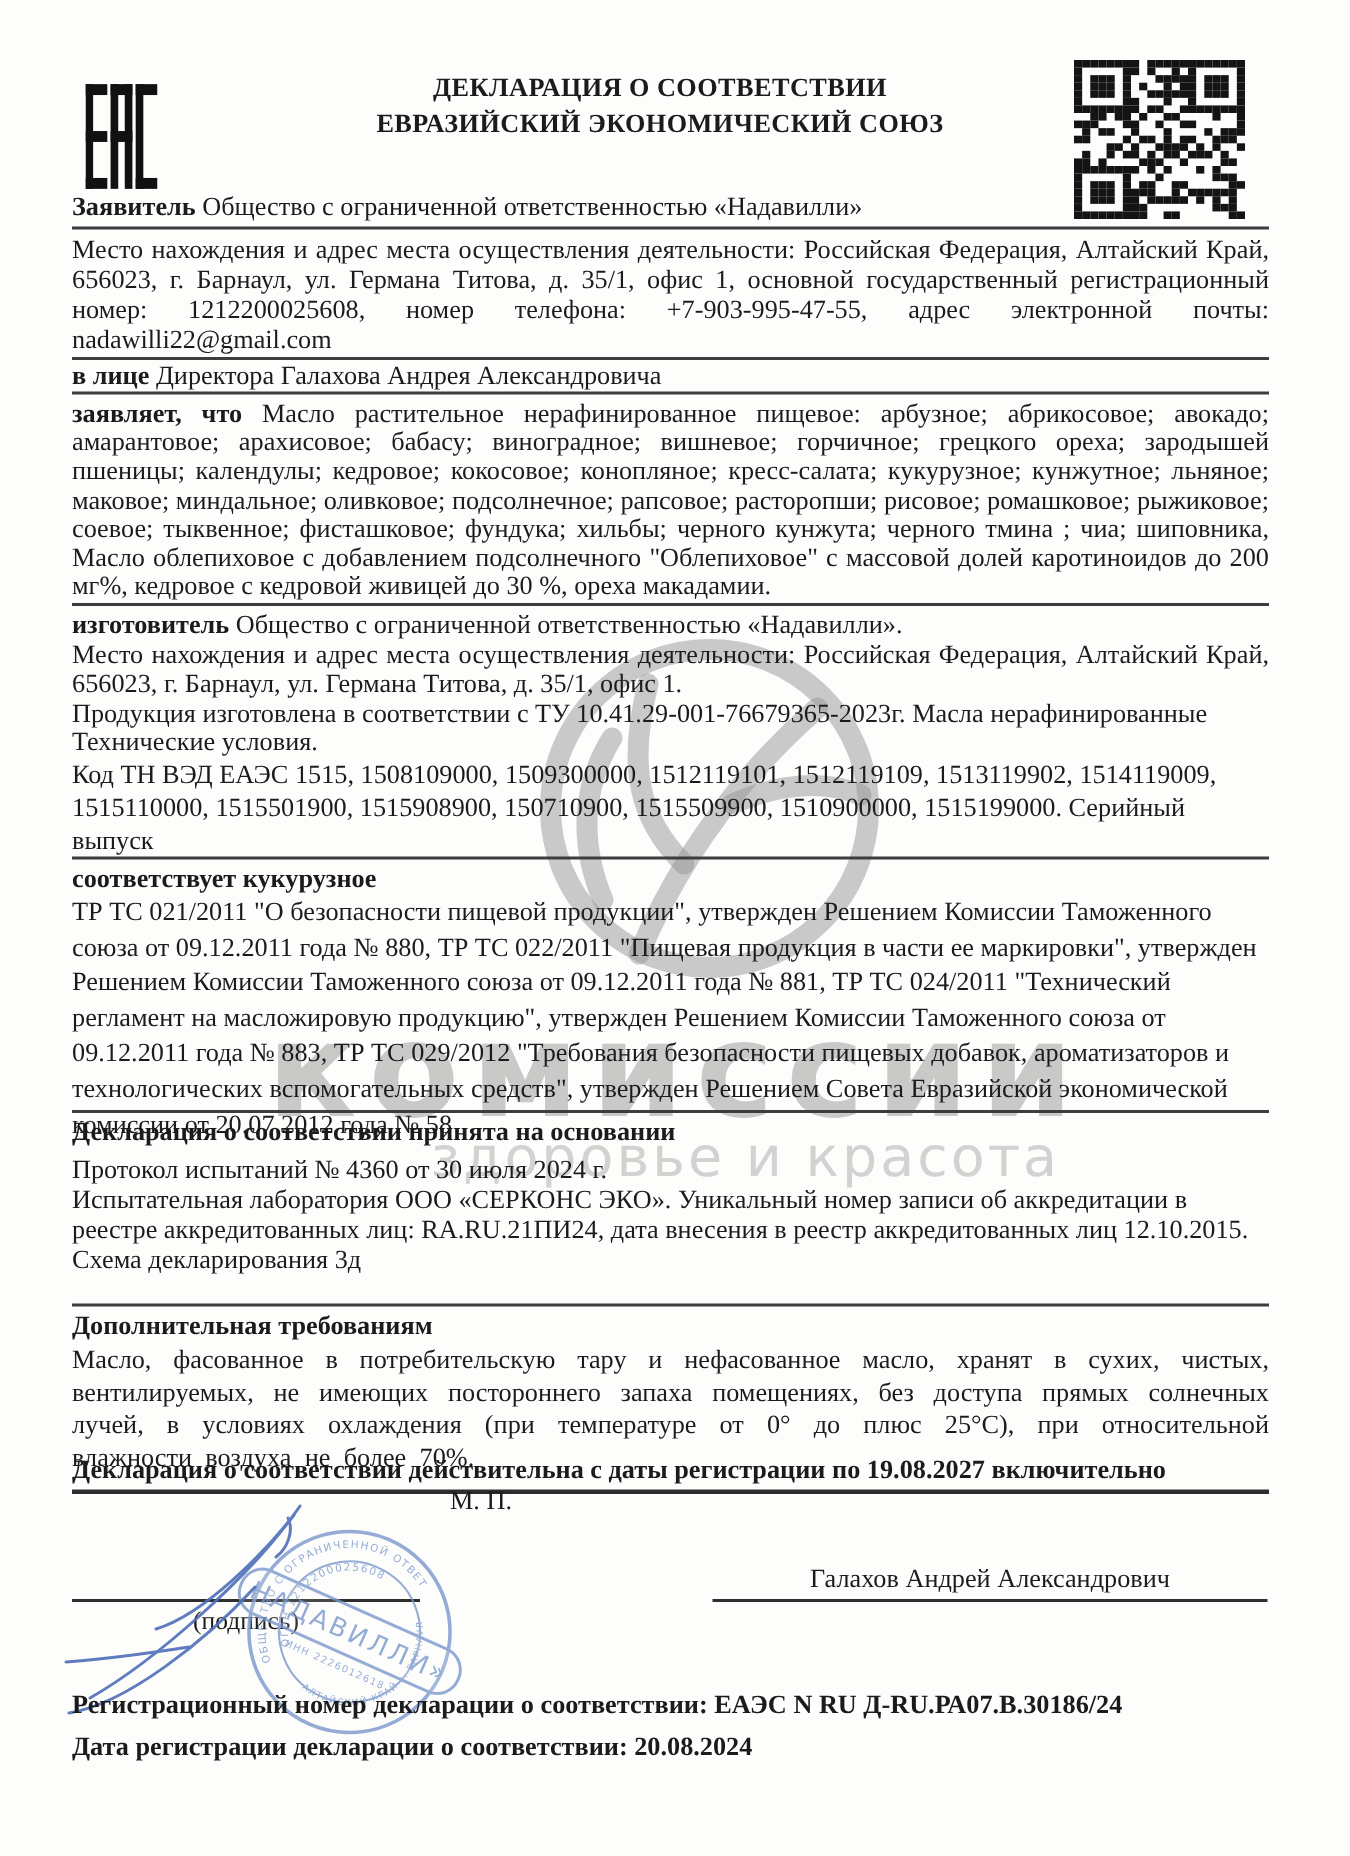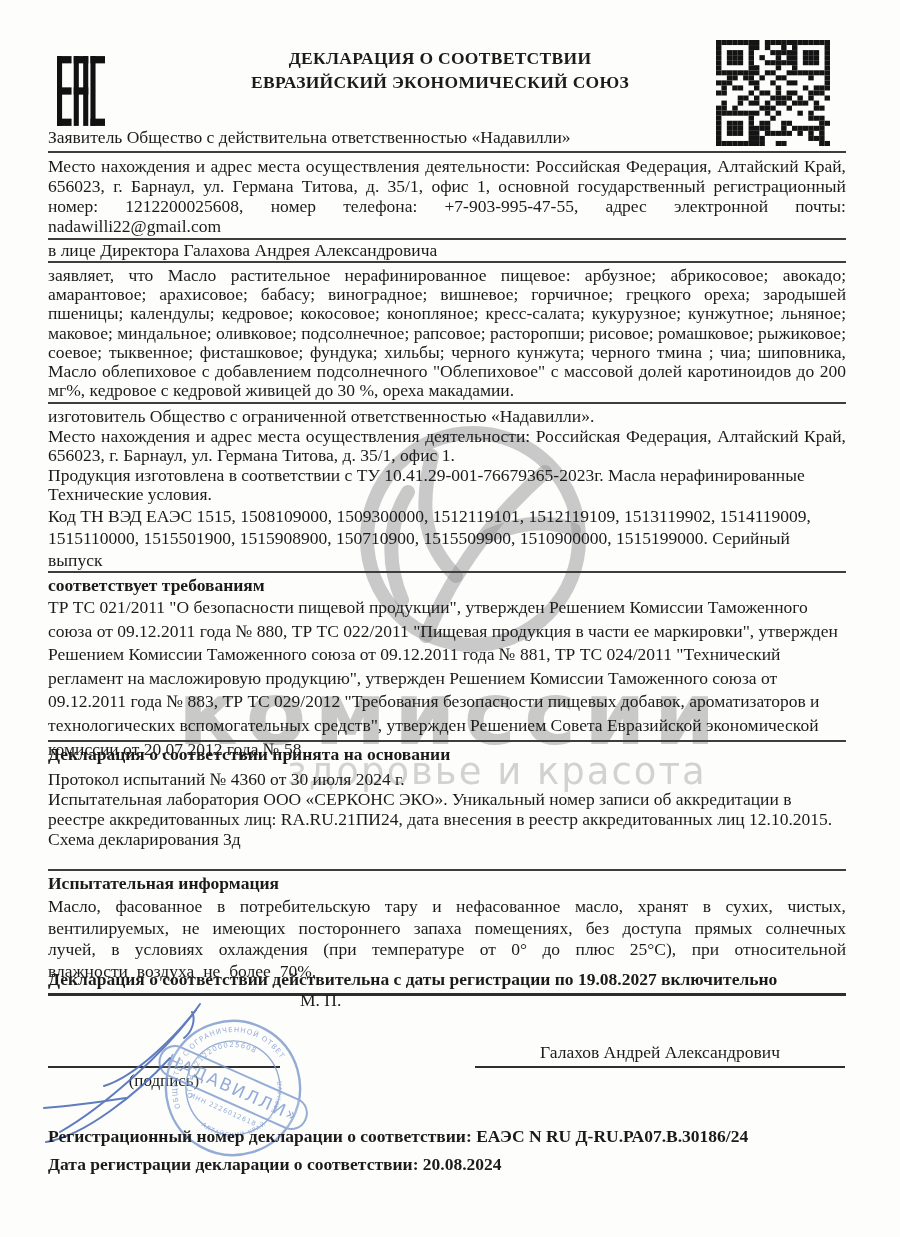--- a/index.html
+++ b/index.html
@@ -8,21 +8,21 @@
     background:#fdfdfc;overflow:hidden;
     font-family:"Liberation Serif","DejaVu Serif",serif;
     color:#1b1b1b;
   }
   .abs{position:absolute;}
   .rule{position:absolute;left:48px;width:798px;height:2px;background:#3d3d3d;}
   .rule.thick{height:3px;background:#2e2e2e;}
   p{margin:0;}
   .body-block{position:absolute;left:48px;width:798px;font-size:17.5px;line-height:19.5px;}
   .just{text-align:justify;}
-  b,.b{font-weight:normal;}
+  b,.b{font-weight:bold;}
   .hdr{font-weight:bold;font-size:17.5px;line-height:24px;text-align:center;letter-spacing:.3px;}
   .sect-hdr{position:absolute;left:48px;width:798px;font-weight:bold;font-size:17.5px;}
   .wm-brand{
     position:absolute;left:178px;top:662px;width:560px;
     font-family:"DejaVu Sans","Liberation Sans",sans-serif;
     font-weight:bold;font-size:88px;letter-spacing:8px;
     color:rgba(128,128,128,0.42);white-space:nowrap;
   }
   .wm-tag{
     position:absolute;left:287px;top:750px;
@@ -308,21 +308,21 @@
       <rect x="35" y="100" width="5" height="5"></rect>
       <rect x="40" y="100" width="5" height="5"></rect>
       <rect x="55" y="100" width="5" height="5"></rect>
       <rect x="60" y="100" width="5" height="5"></rect>
       <rect x="95" y="100" width="5" height="5"></rect>
       <rect x="100" y="100" width="5" height="5"></rect>
     </svg>
 
   <p class="body-block" style="top:128px;">
     <span class="b">Заявитель</span>
-    <span>Общество с действительна ответственностью «Надавилли»</span>
+    <span>Общество с ограниченной ответственностью «Надавилли»</span>
   </p>
   <div class="rule" style="top:151px;"></div>
 
   <p class="body-block just" style="top:156px;line-height:20px;">Место нахождения и адрес места осуществления деятельности: Российская Федерация, Алтайский Край, 656023, г. Барнаул, ул. Германа Титова, д. 35/1, офис 1, основной государственный регистрационный номер: 1212200025608, номер телефона: +7-903-995-47-55, адрес электронной почты: nadawilli22@gmail.com</p>
   <div class="rule" style="top:238px;"></div>
 
   <p class="body-block" style="top:241px;">
     <span class="b">в лице</span>
     <span>Директора Галахова Андрея Александровича</span>
   </p>
@@ -338,33 +338,33 @@
     <p>
       <span class="b">изготовитель</span>
       <span>Общество с ограниченной ответственностью «Надавилли».</span>
     </p>
     <p class="just">Место нахождения и адрес места осуществления деятельности: Российская Федерация, Алтайский Край, 656023, г. Барнаул, ул. Германа Титова, д. 35/1, офис 1.</p>
     <p>Продукция изготовлена в соответствии с ТУ 10.41.29-001-76679365-2023г. Масла нерафинированные Технические условия.</p>
     <p style="line-height:22px;">Код ТН ВЭД ЕАЭС 1515, 1508109000, 1509300000, 1512119101, 1512119109, 1513119902, 1514119009, 1515110000, 1515501900, 1515908900, 150710900, 1515509900, 1510900000, 1515199000. Серийный выпуск</p>
   </div>
   <div class="rule" style="top:571px;"></div>
 
-  <div class="sect-hdr" style="top:575px;">соответствует требованиям</div>
+  <div class="sect-hdr" style="top:575px;">соответствует кукурузное</div>
   <p class="body-block" style="top:596px;line-height:23.6px;">ТР ТС 021/2011 "О безопасности пищевой продукции", утвержден Решением Комиссии Таможенного союза от 09.12.2011 года № 880, ТР ТС 022/2011 "Пищевая продукция в части ее маркировки", утвержден Решением Комиссии Таможенного союза от 09.12.2011 года № 881, ТР ТС 024/2011 "Технический регламент на масложировую продукцию", утвержден Решением Комиссии Таможенного союза от 09.12.2011 года № 883, ТР ТС 029/2012 "Требования безопасности пищевых добавок,  ароматизаторов и технологических вспомогательных средств", утвержден Решением Совета Евразийской экономической комиссии от 20.07.2012 года № 58</p>
   <div class="rule" style="top:740px;"></div>
 
   <div class="sect-hdr" style="top:744px;">Декларация о соответствии принята на основании</div>
   <div class="body-block" style="top:769px;line-height:20px;">
     <p>Протокол испытаний № 4360 от 30 июля 2024 г.</p>
     <p>Испытательная лаборатория ООО «СЕРКОНС ЭКО». Уникальный номер записи об аккредитации в реестре аккредитованных лиц: RA.RU.21ПИ24, дата внесения в реестр аккредитованных лиц 12.10.2015.</p>
     <p>Схема декларирования 3д</p>
   </div>
   <div class="rule" style="top:869px;"></div>
 
-  <div class="sect-hdr" style="top:873px;">Испытательная информация</div>
+  <div class="sect-hdr" style="top:873px;">Дополнительная требованиям</div>
   <p class="body-block just" style="top:896px;line-height:21.5px;word-spacing:4.5px;">Масло, фасованное в потребительскую тару и нефасованное масло, хранят в сухих, чистых, вентилируемых, не имеющих постороннего запаха помещениях, без доступа прямых солнечных лучей, в условиях охлаждения (при температуре от 0° до плюс 25°С), при относительной влажности воздуха не более 70%.</p>
 
   <div class="rule thick" style="top:993px;"></div>
   <div class="sect-hdr" style="top:969px;">Декларация о соответствии действительна с даты регистрации по 19.08.2027 включительно</div>
 
   <div class="sig-line" style="left:48px;top:1066px;width:232px;"></div>
   <div class="abs cap" style="left:48px;top:1071px;width:232px;">(подпись)</div>
 
   <div class="abs" style="left:300px;top:990px;font-size:17.5px;">М. П.</div>
 

